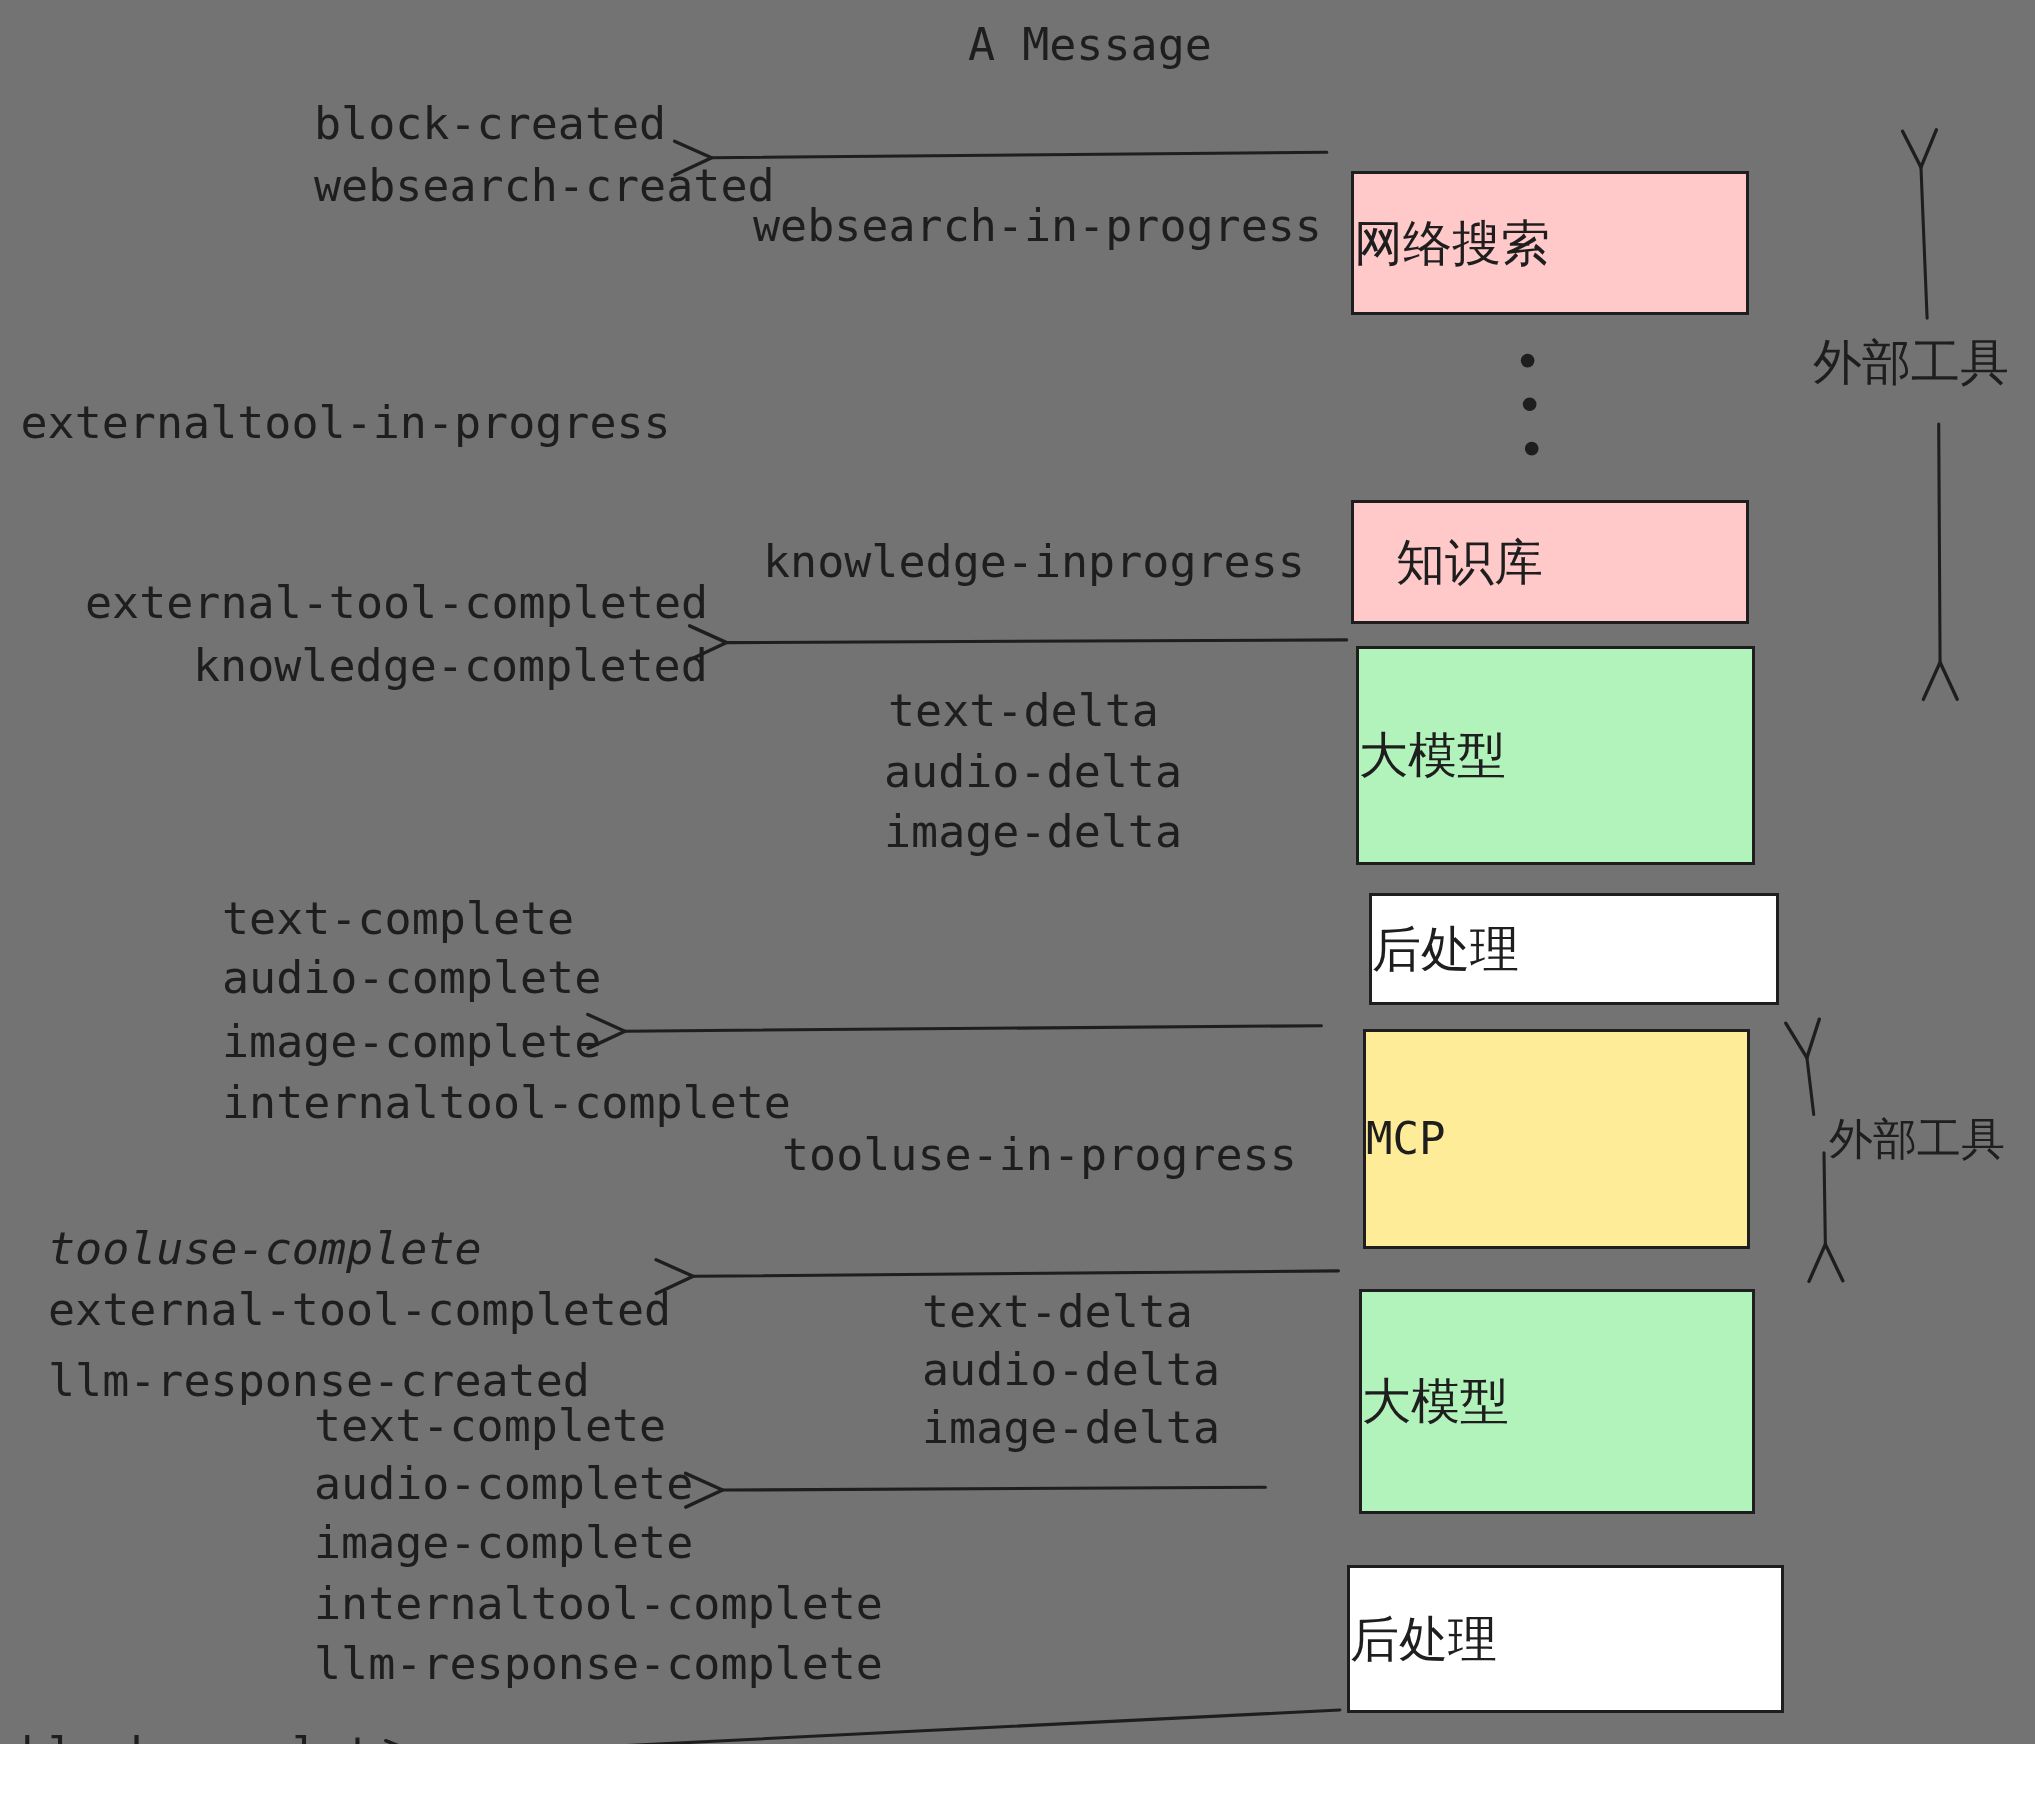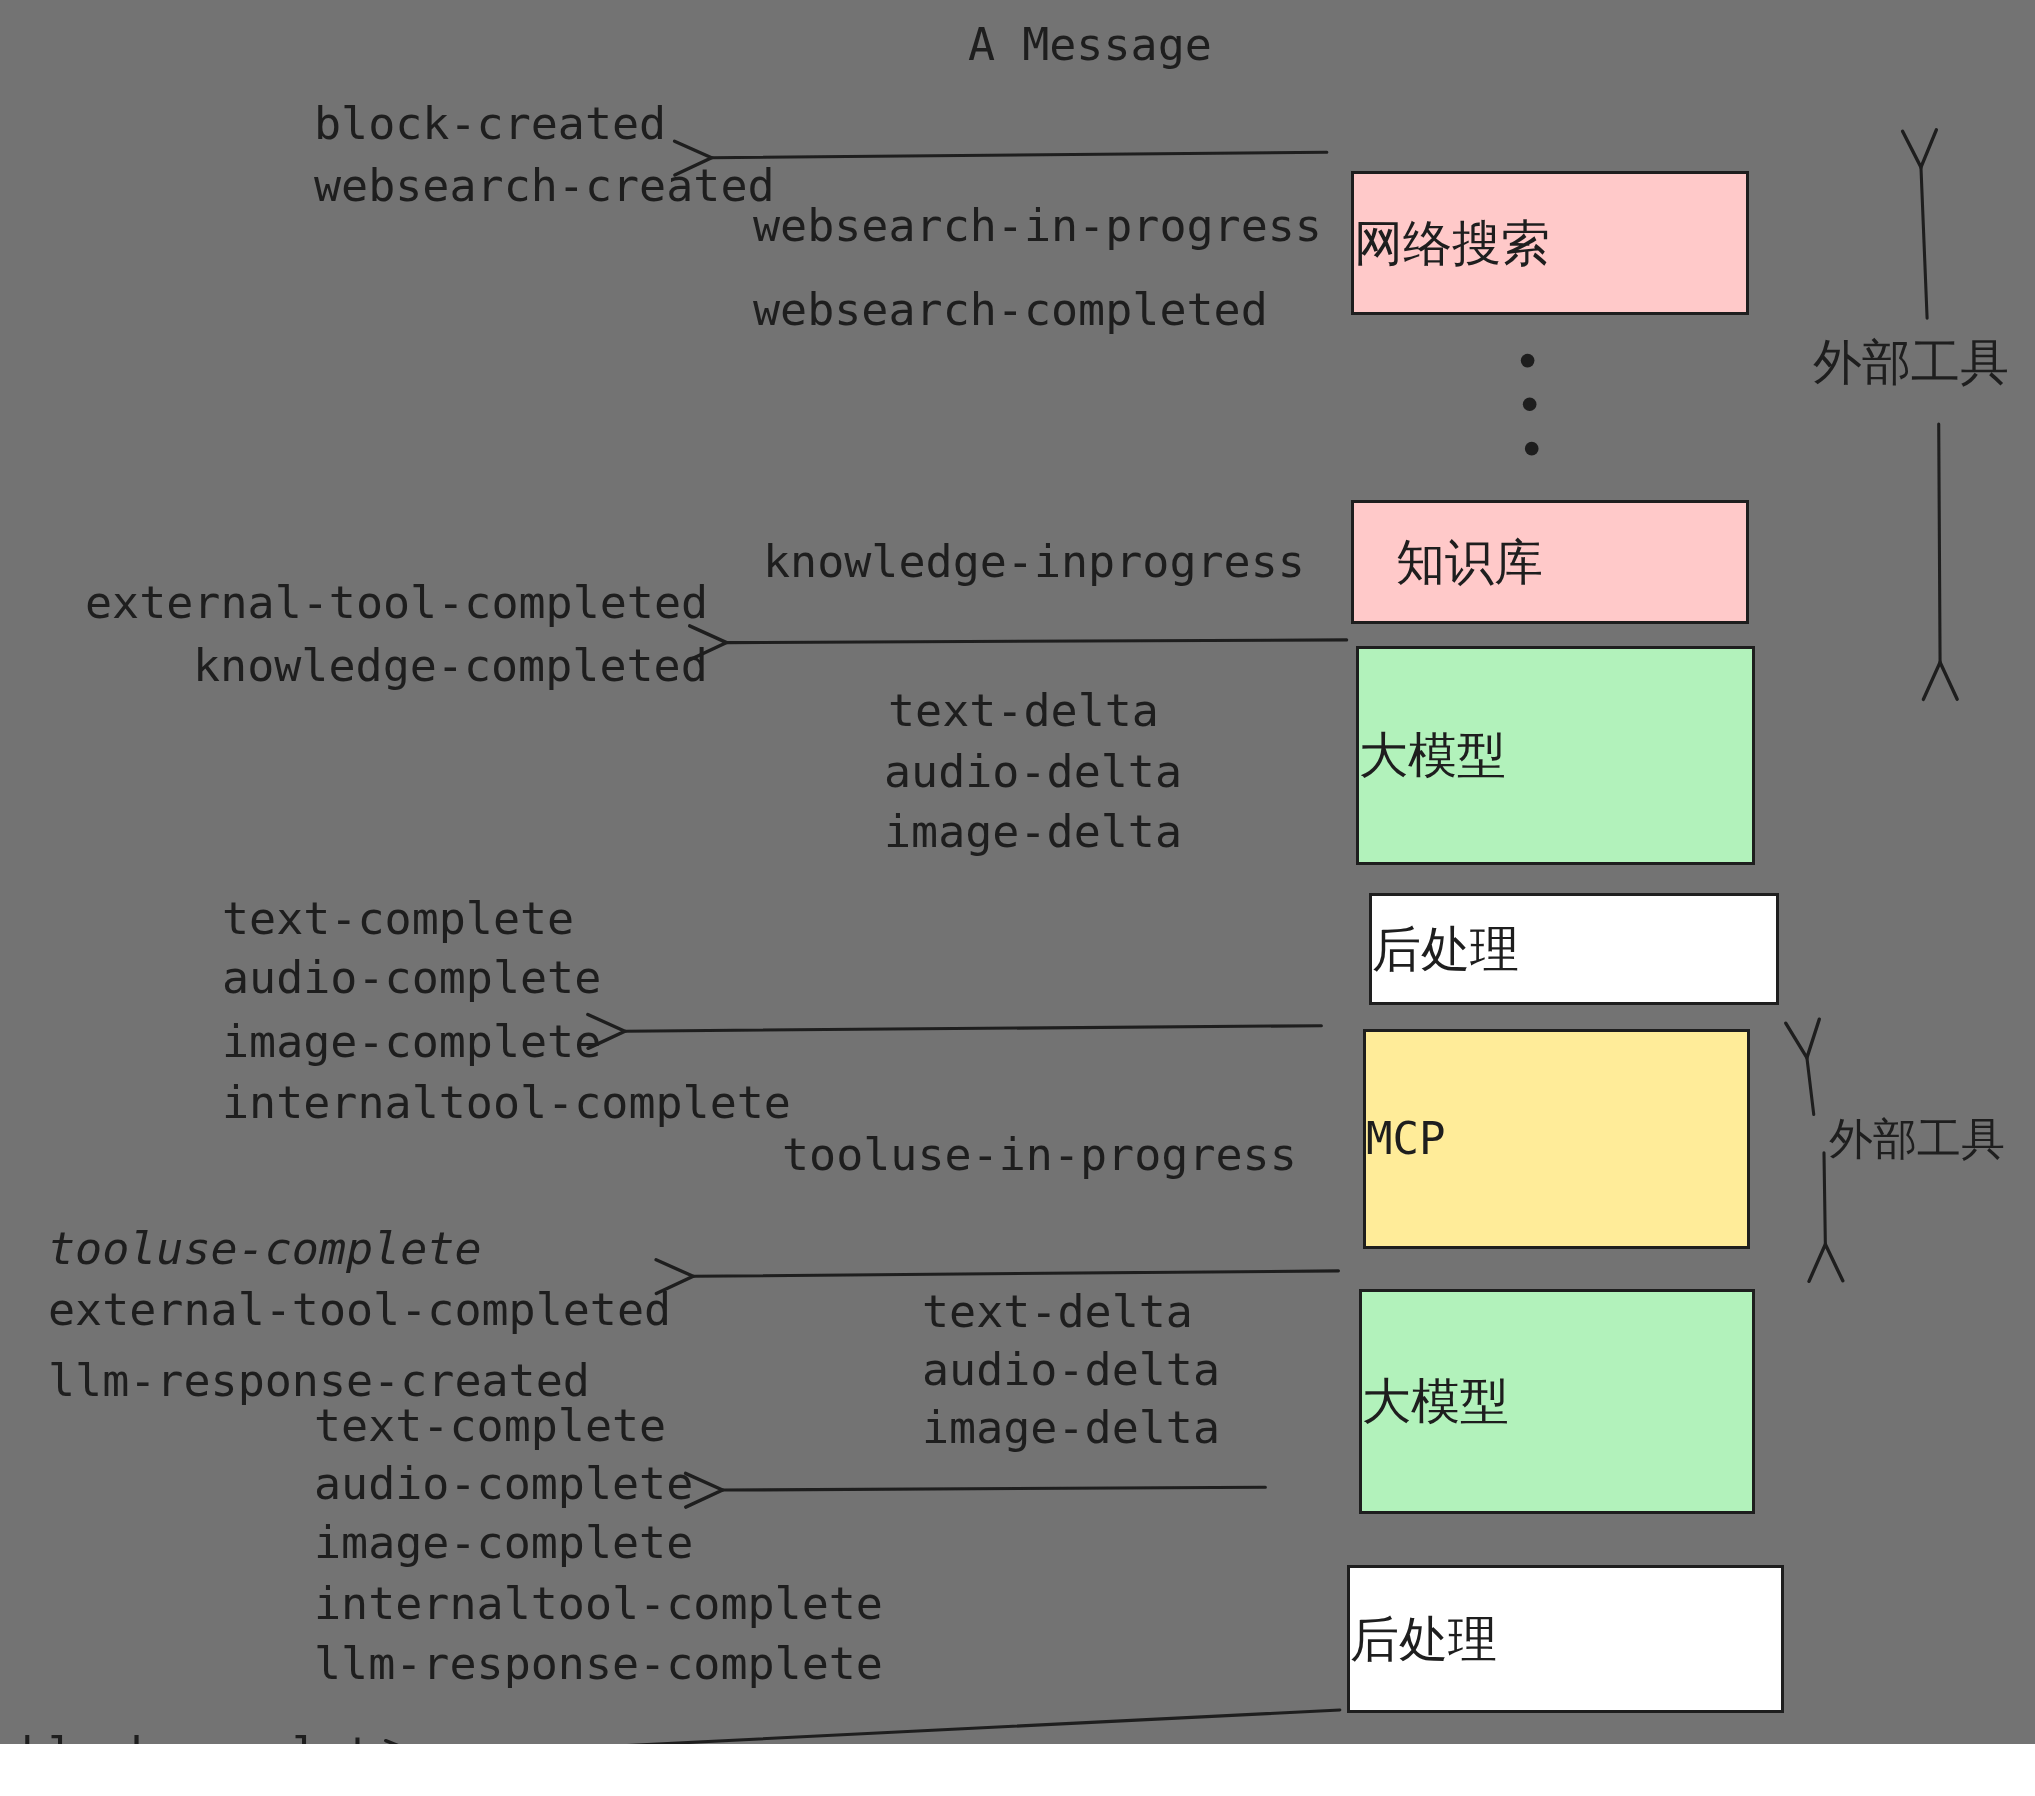--- a/index.html
+++ b/index.html
@@ -64,21 +64,21 @@
       <circle cx="2240" cy="592" r="10"></circle>
       <circle cx="2243" cy="657" r="10"></circle>
     </g>
   </svg>
 
   <div class="title" style="left:968px; top:15.7px;">A Message</div>
 
   <div class="evt" style="left:314px;  top:157px;">websearch-created</div>
   <div class="evt" style="left:314px;  top:95px;">block-created</div>
   <div class="evt" style="left:753px; top:197px;">websearch-in-progress</div>
-  <div class="evt" style="left:753px; top:281px;">websearch-completed</div>
+  <div class="evt" style="left:20.5px;   top:394px;">externaltool-in-progress</div>
   <div class="evt" style="left:763px; top:533px;">knowledge-inprogress</div>
   <div class="evt" style="left:85px;  top:574px;">external-tool-completed</div>
   <div class="evt" style="left:193px;  top:637px;">knowledge-completed</div>
 
   <div class="evt" style="left:888px; top:682px;">text-delta</div>
   <div class="evt" style="left:884px; top:743px;">audio-delta</div>
   <div class="evt" style="left:884px; top:803px;">image-delta</div>
 
   <div class="evt" style="left:222px;  top:890px;">text-complete</div>
   <div class="evt" style="left:222px;  top:949px;">audio-complete</div>

